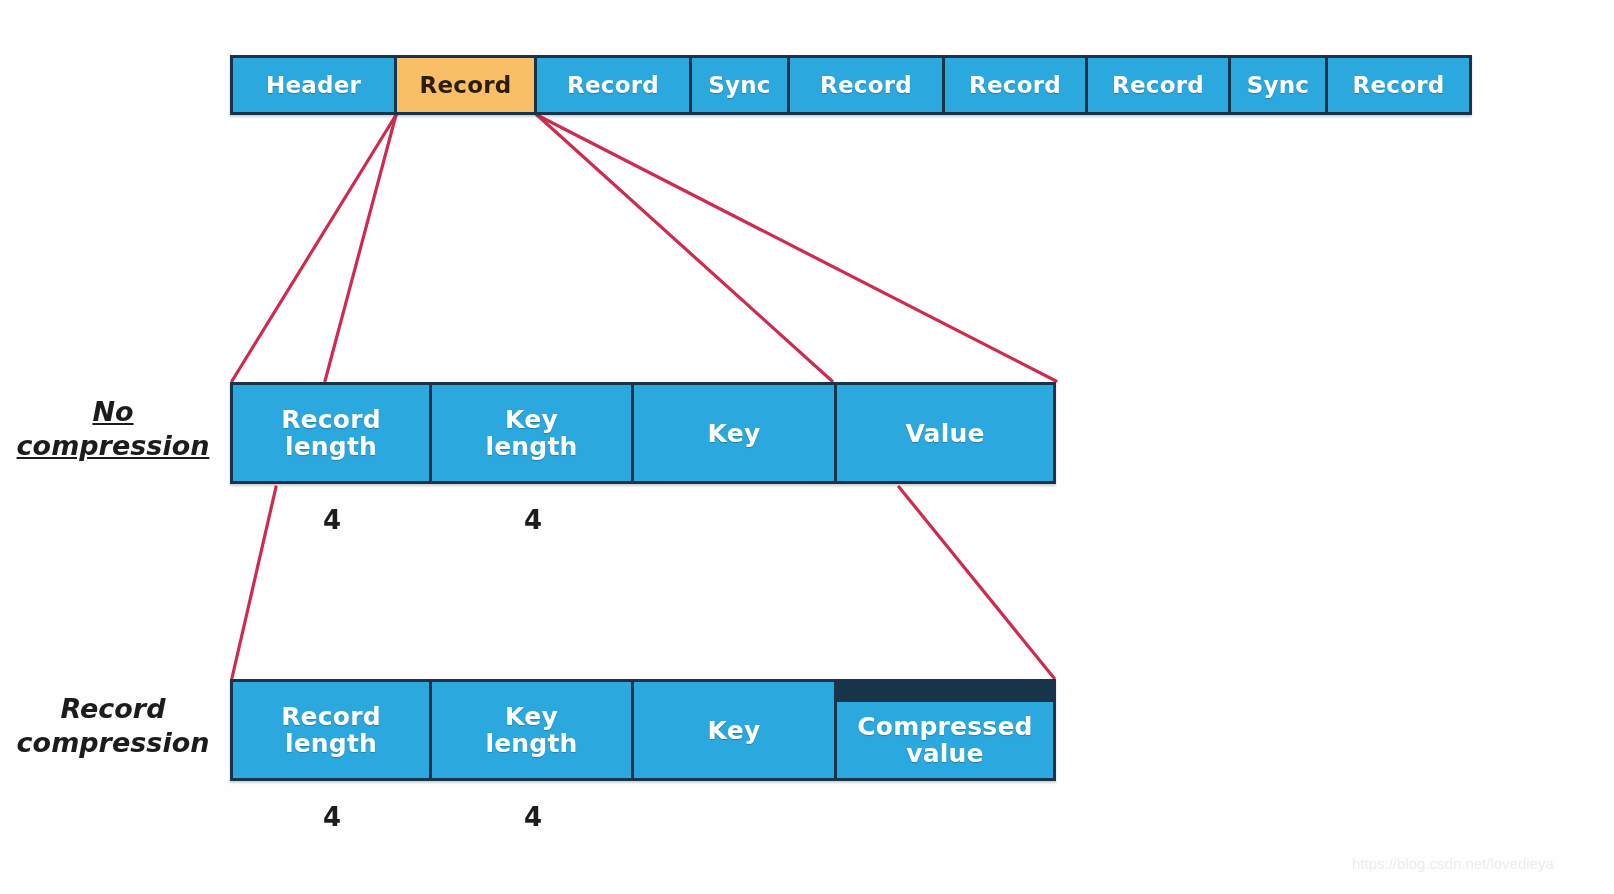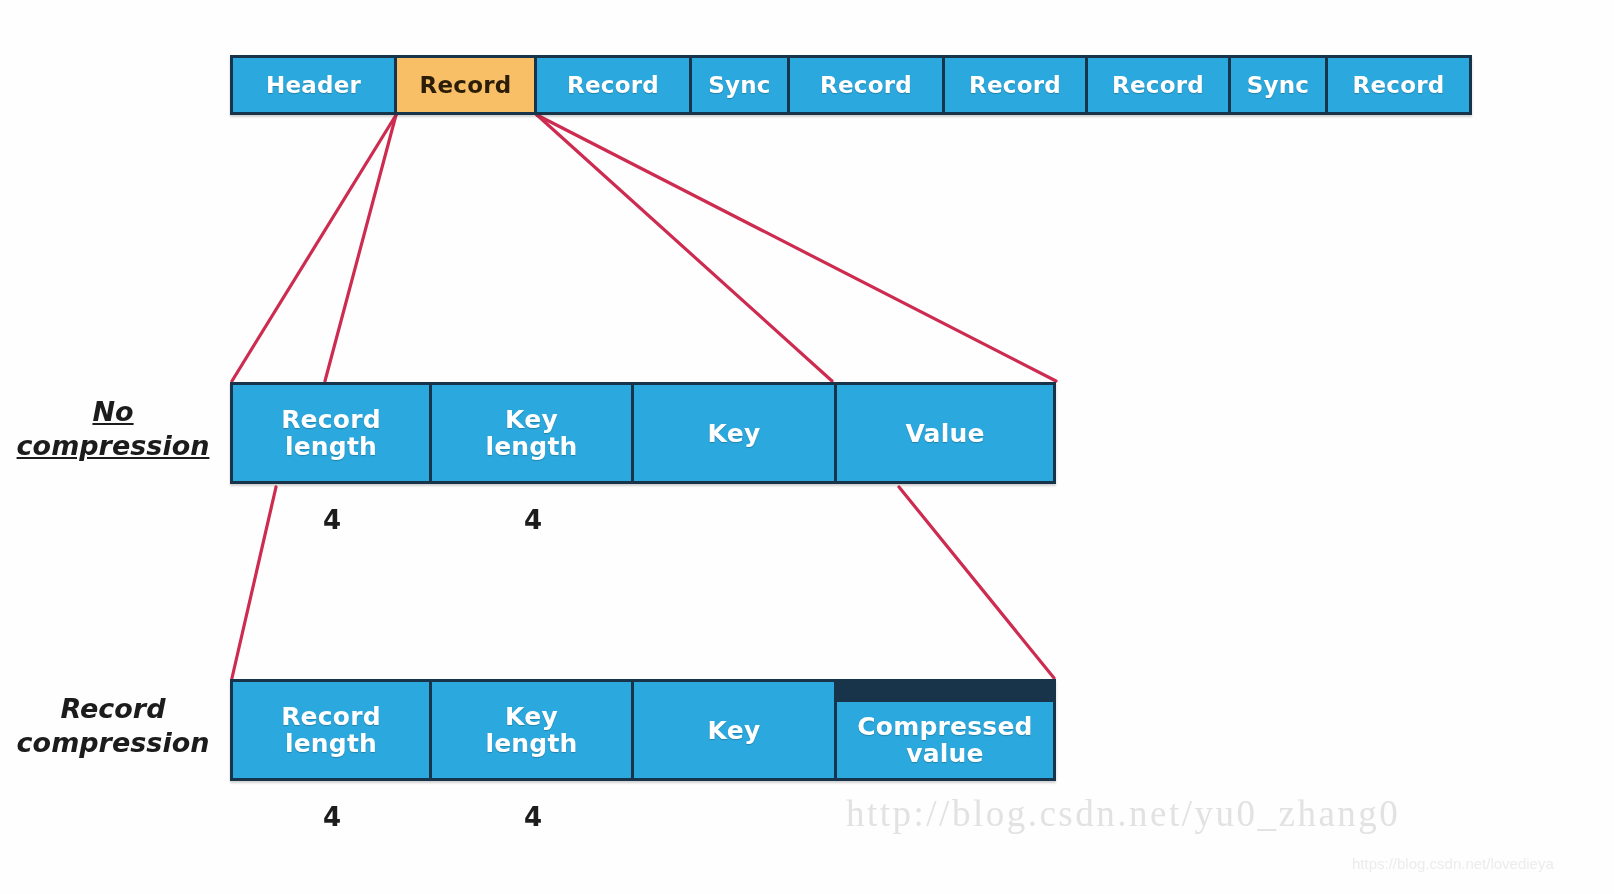--- a/index.html
+++ b/index.html
@@ -226,16 +226,15 @@
       <div class="cell" style="flex: 0 0 203px;">
         <span>Key</span>
       </div>
       <div class="cell" style="flex: 0 0 216px; margin-top: 20px;">
         <div><span>Compressed</span><br><span>value</span></div>
       </div>
     </div>
   <div class="size-note" id="note-b1">4</div>
   <div class="size-note" id="note-b2">4</div>
 
-  <div id="watermark-main">http://blog.csdn.net/yu0_zhang0</div>
   <div id="watermark-sub">https://blog.csdn.net/lovedieya</div>
 
 </div>
 
 </body></html>

